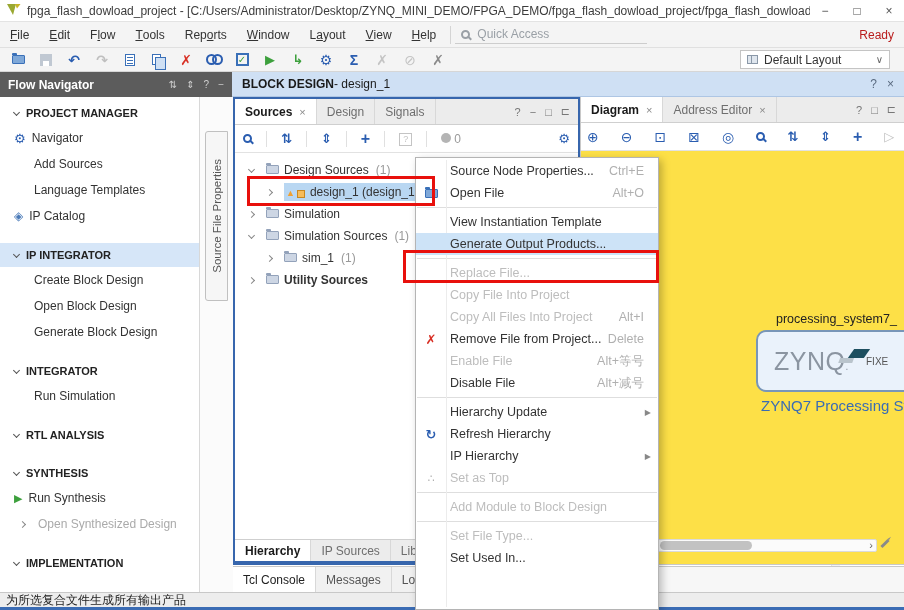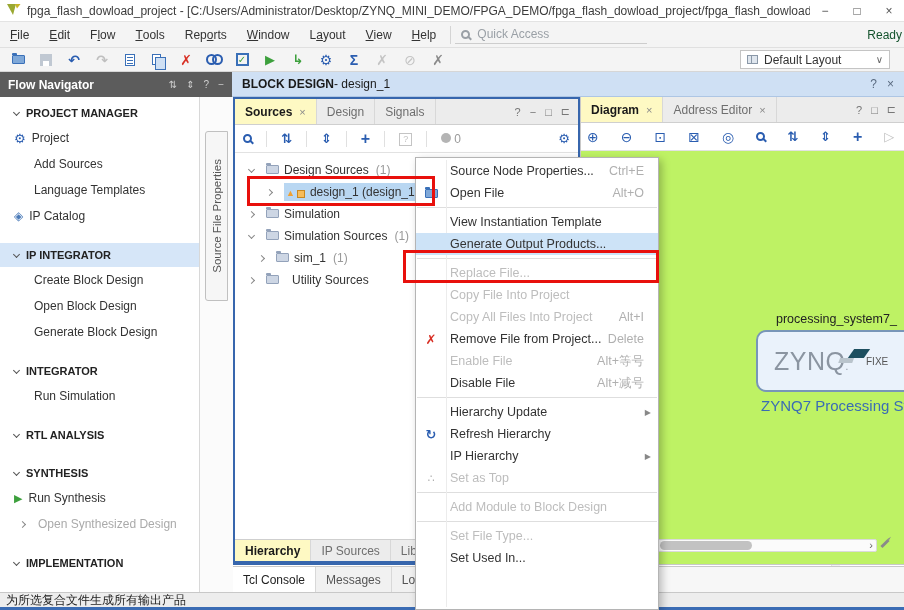--- a/index.html
+++ b/index.html
@@ -12,21 +12,21 @@
   .win-controls{margin-left:auto;display:flex;gap:14px;color:#555;font-size:12px}
   .win-controls span{width:18px;text-align:center;cursor:default}
 
   
   .menubar{position:absolute;left:0;top:22px;width:904px;height:26px;background:#f4f4f4;border-bottom:1px solid #e0e0e0;display:flex;align-items:center}
   .menu-items{display:flex;height:100%}
   .menu-item{padding:0 10px;display:flex;align-items:center;color:#333;cursor:default}
   .menu-item u{text-decoration:underline}
   .vsep{width:1px;height:18px;background:#d4d4d4;margin:0 4px}
   .quick-access{width:192px;height:19px;border-bottom:1px solid #cdcdcd;display:flex;align-items:center;gap:7px;padding:0 6px;color:#9aa0a6}
-  .ready{margin-left:auto;padding-right:2px;color:#14532d}
+  .ready{margin-left:auto;padding-right:10px;color:#b91c1c}
 
   
   .toolbar{position:absolute;left:0;top:48px;width:904px;height:24px;background:#f4f4f4;border-bottom:1px solid #d6d6d6;display:flex;align-items:center;padding-left:4px}
   .tbtn{width:28px;height:22px;display:flex;align-items:center;justify-content:center}
   .layout-select{margin-left:auto;margin-right:14px;width:150px;height:19px;background:#fff;border:1px solid #c4c4c4;display:flex;align-items:center;gap:6px;padding:0 6px}
   .layout-select .chev-down{margin-left:auto;color:#666;font-size:10px}
   .i-layout{display:inline-block;width:11px;height:9px;border:1px solid #8a98a8;position:relative;background:#dfe6ee}
   .i-layout::after{content:"";position:absolute;left:3px;top:0;bottom:0;width:1px;background:#8a98a8}
 
   
@@ -51,21 +51,21 @@
   .fn-scroll .arr{position:absolute;left:0;width:9px;text-align:center;font-size:7px;color:#8a8a8a}
 
   
   .side-strip{position:absolute;left:200px;top:0;width:33px;height:495px;background:#fbfbfb}
   .v-tab{position:absolute;left:5px;top:34px;width:23px;height:170px;border:1px solid #c0c0c0;border-radius:3px 0 0 3px;background:#f6f6f6;display:flex;align-items:center;justify-content:center}
   .v-tab span{writing-mode:vertical-rl;transform:rotate(180deg);font-size:11.5px;color:#555;white-space:nowrap}
 
   
   .panel-tabs{height:26px;background:#ececec;border-bottom:1px solid #cfcfcf;display:flex;align-items:stretch}
   .tab{padding:0 10px;display:flex;align-items:center;gap:7px;color:#6e6e6e;border-right:1px solid #d8d8d8;background:#ececec}
-  .tab.active{background:#fef9c3;color:#1a1a1a;font-weight:bold}
+  .tab.active{background:#ffffff;color:#1a1a1a;font-weight:bold}
   .tab .x{color:#8a8a8a;font-weight:normal;font-size:11px}
   .panel-wc{margin-left:auto;display:flex;align-items:center;gap:9px;padding-right:8px;color:#777;font-size:11px}
   .panel-toolbar{height:28px;border-bottom:1px solid #e2e2e2;display:flex;align-items:center;padding:0 8px;gap:14px}
   .panel-toolbar .gear-right{margin-left:auto}
 
   
   .sources-panel{position:absolute;left:233px;top:0;width:347px;height:468px;border:2px solid #3766ad;background:#fff;display:flex;flex-direction:column}
   .tree{flex:1;padding-top:6px;overflow:hidden}
   .tree-row{height:22px;display:flex;align-items:center;gap:5px;color:#333}
   .tree-row .count{color:#999;margin-left:2px}
@@ -74,21 +74,21 @@
   .bottom-tabs .tab{font-size:12px}
 
   
   .console-bar{position:absolute;left:233px;top:469px;width:671px;height:26px;background:#f7f7f7;border-top:1px solid #c8c8c8;display:flex}
   .console-bar .tab{border-right:1px solid #d8d8d8;background:#f1f1f1;color:#555}
   .console-bar .tab.active{background:#fff;color:#222;font-weight:normal}
 
   
   .diagram-panel{position:absolute;left:580px;top:0;width:324px;height:468px;border-left:1px solid #c8c8c8;border-bottom:1px solid #c8c8c8;background:#fff;display:flex;flex-direction:column}
   .diagram-panel .panel-toolbar{gap:11px;padding-left:6px}
-  .dg-canvas{flex:1;position:relative;overflow:hidden;background:#bef264}
+  .dg-canvas{flex:1;position:relative;overflow:hidden;background:#fde047}
   .ps7-label{position:absolute;left:195px;top:161px;color:#222;font-size:12.5px;white-space:nowrap}
   .ps7-block{position:absolute;left:175px;top:179px;width:175px;height:62px;background:#eaf2fb;border:2px solid #7896b8;border-radius:10px;display:flex;align-items:center;padding-left:16px}
   .zynq-logo{font-size:25px;color:#8b95a1;letter-spacing:.5px;position:relative}
   .zynq-arrow{position:absolute;right:-18px;top:2px;width:16px;height:9px;background:#1d4f60;transform:skewX(-35deg)}
   .zynq-arrow::after{content:"";position:absolute;left:-7px;top:9px;width:14px;height:5px;background:#b9c4cc;transform:skewX(18deg)}
   .zynq-dot{font-size:10px;color:#8b95a1}
   .ps7-port{position:absolute;left:108px;top:24px;font-size:10px;color:#555}
   .ps7-caption{position:absolute;left:180px;top:246px;color:#3a6cb4;font-size:15px;white-space:nowrap}
   .dg-hscroll{position:absolute;left:8px;top:388px;width:288px;height:13px;border:1px solid #dadada;background:#fbfbfb;border-radius:2px}
   .dg-hscroll .thumb{position:absolute;left:70px;top:1px;width:92px;height:9px;background:#c2c2c2;border-radius:5px}
@@ -260,21 +260,21 @@
 
   <div class="flow-nav">
     <div id="fn-list">
         <div class="fn-section">
           <div class="fn-header">
             <span class="chev"></span>
             <span>PROJECT MANAGER</span>
           </div>
           <div class="fn-item">
             <span style="margin-left: -20px;"><span style="color:#2a5db0;font-size:13px">⚙</span></span>
-            <span>Project</span>
+            <span>Navigator</span>
           </div>
           <div class="fn-item">
             <span>Add Sources</span>
           </div>
           <div class="fn-item">
             <span>Language Templates</span>
           </div>
           <div class="fn-item">
             <span style="margin-left: -20px;"><span style="color:#4a7ab8;font-size:12px">◈</span></span>
             <span>IP Catalog</span>
@@ -404,31 +404,31 @@
           </span>
         </div>
         <div class="tree-row" style="padding-left: 8px;">
           <span class="chev light"></span>
           <span style="display: inline-flex; align-items: center; gap: 5px;">
             <span><span class="fold"></span></span>
             <span>Simulation Sources</span>
           </span>
           <span class="count">(1)</span>
         </div>
-        <div class="tree-row" style="padding-left: 18px;">
+        <div class="tree-row" style="padding-left: 26px;">
           <span class="chev light closed"></span>
           <span style="display: inline-flex; align-items: center; gap: 5px;">
             <span><span class="fold"></span></span>
             <span>sim_1</span>
           </span>
           <span class="count">(1)</span>
         </div>
         <div class="tree-row" style="padding-left: 8px;">
           <span class="chev light closed"></span>
-          <span style="display: inline-flex; align-items: center; gap: 13px;">
+          <span style="display: inline-flex; align-items: center; gap: 5px; font-weight: bold;">
             <span><span class="fold"></span></span>
             <span>Utility Sources</span>
           </span>
         </div>
       </div>
     <div class="bottom-tabs" id="src-bottom-tabs">
         <div class="tab active">
           <span>Hierarchy</span>
         </div>
         <div class="tab">

